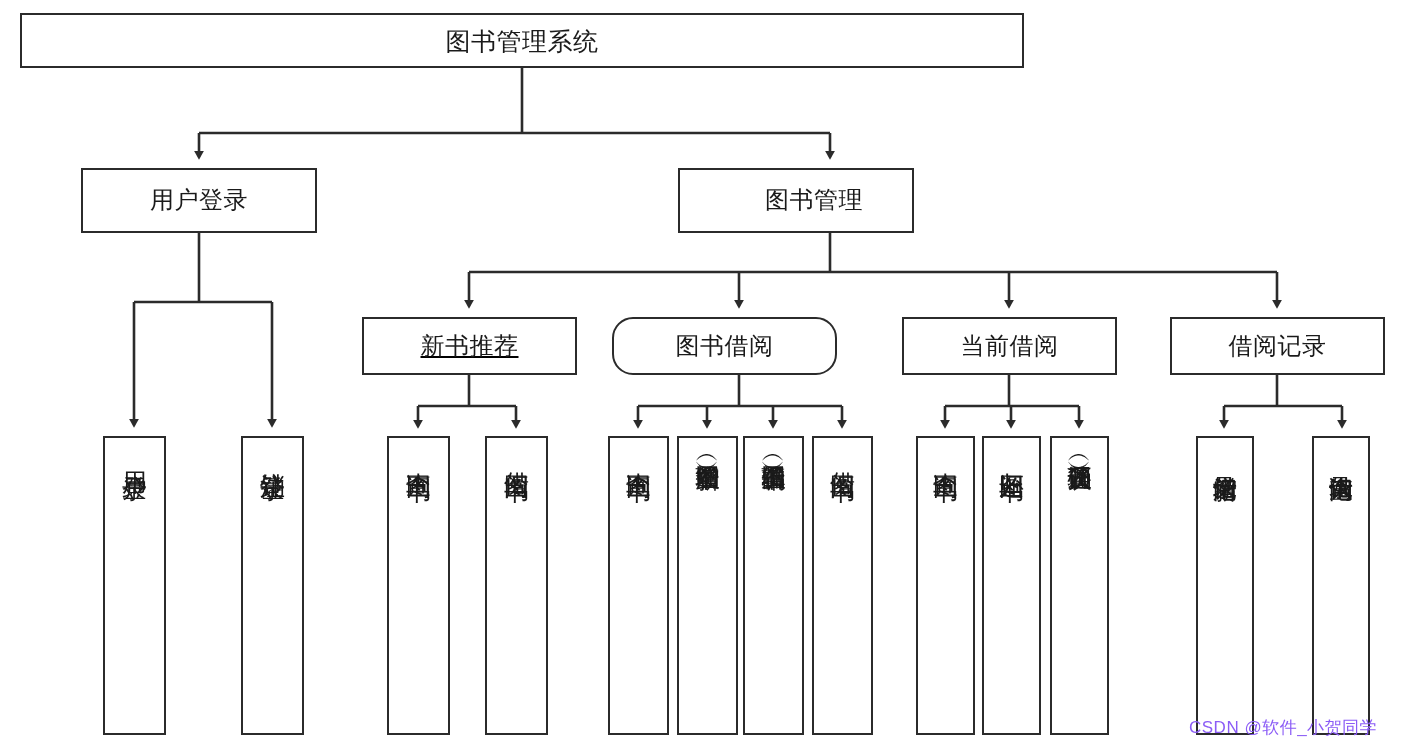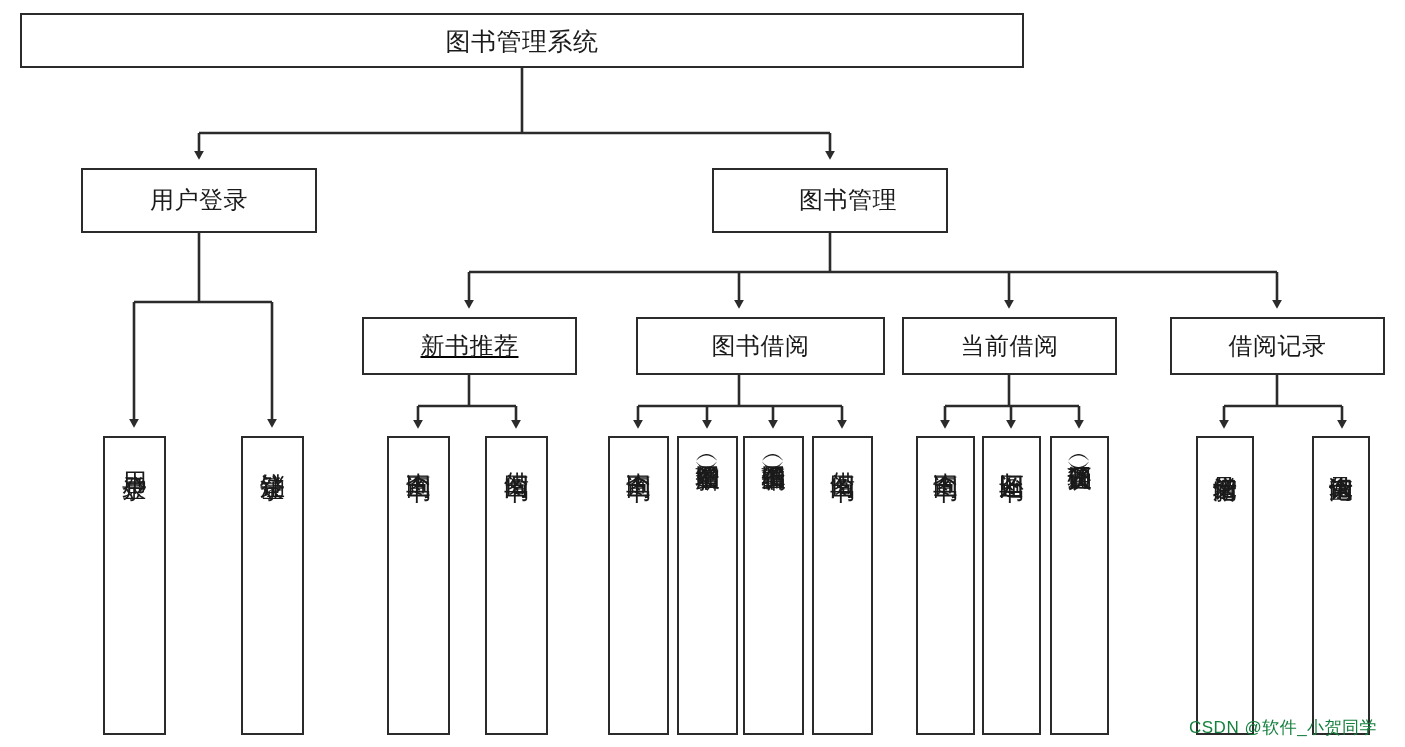--- a/index.html
+++ b/index.html
@@ -67,21 +67,21 @@
     line-height: 1.08;
     letter-spacing: 2px;
     white-space: nowrap;
   }
   .node.vert.tall .node-label {
     font-size: 24px;
     letter-spacing: 0px;
   }
   .watermark {
     position: absolute;
-    color: #15803d;
+    color: #8b5cf6;
     font-size: 17px;
     letter-spacing: 0.5px;
     white-space: nowrap;
     user-select: none;
   }
 </style>
 </head>
 <body>
 
 <div id="diagram-root">
@@ -137,29 +137,29 @@
   </svg>
 
   <div class="node root horiz" style="left:20px; top:13px; width:1004px; height:55px;">
     <span class="node-label">图书管理系统</span>
   </div>
 
   <div class="node horiz" style="left:81px; top:168px; width:236px; height:65px;">
     <span class="node-label">用户登录</span>
   </div>
 
-  <div class="node horiz" style="left:712px; top:168px; width:236px; height:65px;padding-left:36px;">
+  <div class="node horiz" style="left:678px; top:168px; width:236px; height:65px;padding-left:36px;">
     <span class="node-label">图书管理</span>
   </div>
 
   <div class="node horiz" style="left:362px; top:317px; width:215px; height:58px;text-decoration:underline;">
     <span class="node-label">新书推荐</span>
   </div>
 
-  <div class="node horiz" style="left:636px; top:317px; width:249px; height:58px;">
+  <div class="node horiz" style="left:612px; top:317px; width:225px; height:58px;border-radius:21px;">
     <span class="node-label">图书借阅</span>
   </div>
 
   <div class="node horiz" style="left:1170px; top:317px; width:215px; height:58px;">
     <span class="node-label">借阅记录</span>
   </div>
 
   <div class="node horiz" style="left:902px; top:317px; width:215px; height:58px;">
     <span class="node-label">当前借阅</span>
   </div>

